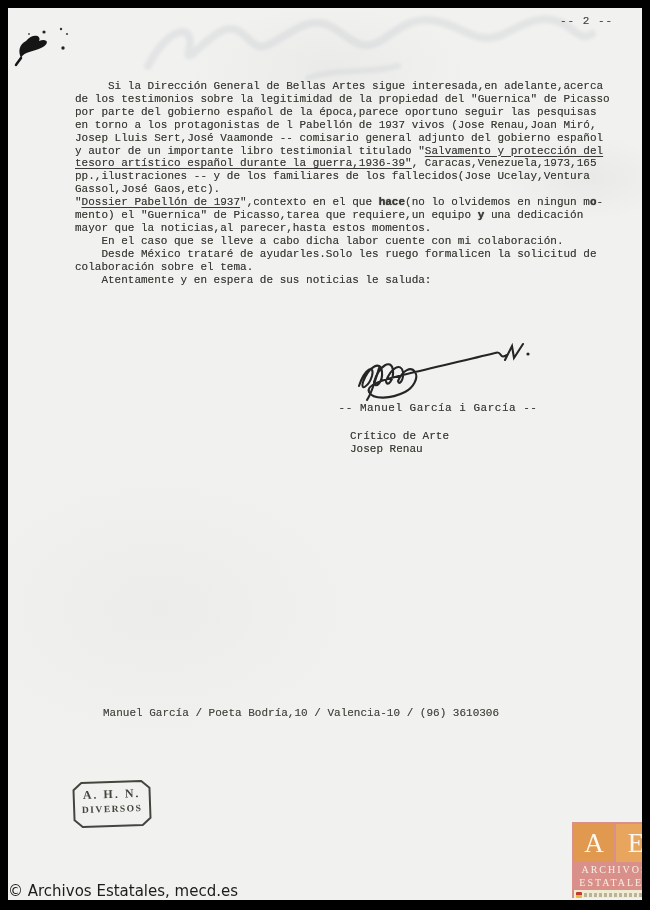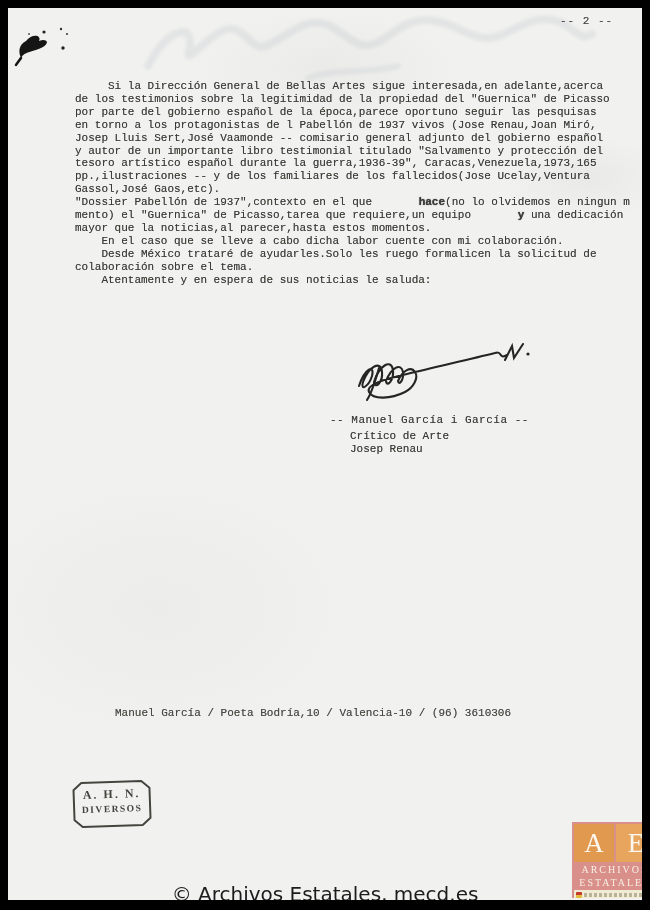--- a/index.html
+++ b/index.html
@@ -17,27 +17,27 @@
     overflow:hidden;
   }
   .typew{
     font-family:"Liberation Mono","DejaVu Sans Mono",monospace;
     font-size:11px;line-height:12.9px;color:#3b3a35;white-space:pre;
     text-shadow:0 0 .5px rgba(59,58,53,.55);
   }
   #page-number{position:absolute;left:552px;top:7px;letter-spacing:1px;color:#4a4944;}
   #letter-body{position:absolute;left:67px;top:72px;}
   #letter-body .line{white-space:pre;}
-  #letter-body span.u{text-underline-offset:2px;text-align:center;}
-  #letter-body span.b{font-weight:bold;text-shadow:0 0 1px rgba(30,30,28,.9);margin-left:40px;}
+  #letter-body span.u{text-decoration:underline;text-underline-offset:2px;text-align:center;}
+  #letter-body span.b{font-weight:bold;text-shadow:0 0 1px rgba(30,30,28,.9);}
   #signature-svg{position:absolute;left:337px;top:330px;}
-  #signature-name{position:absolute;left:322px;top:406px;width:216px;letter-spacing:.5px;}
+  #signature-name{position:absolute;left:322px;top:394px;width:216px;text-align:center;letter-spacing:.5px;}
   #signature-titles{position:absolute;left:342px;top:422px;width:216px;}
   #signature-titles .t-line{white-space:pre;line-height:13px;}
-  #address-line{position:absolute;left:95px;top:699px;color:#4a4944;margin-left:12px;}
+  #address-line{position:absolute;left:95px;top:699px;color:#4a4944;}
   #ahn-stamp{
     position:absolute;left:64px;top:772px;width:80px;height:48px;
     transform:rotate(-2deg);color:#44443f;text-align:center;
   }
   #ahn-stamp .s1{
     font-family:"Liberation Serif","DejaVu Serif",serif;font-weight:bold;
     font-size:12px;letter-spacing:2px;margin-top:7px;
   }
   #ahn-stamp .s2{
     font-family:"Liberation Serif","DejaVu Serif",serif;font-weight:bold;
@@ -59,22 +59,22 @@
   }
   #ae-logo .strip{
     margin-top:2px;height:10px;background:#f1ebd3;display:flex;align-items:center;
     padding:0 2px;gap:2px;position:relative;
   }
   #ae-logo .strip .emblem{width:6px;height:6px;border-radius:1px;overflow:hidden;flex:none;}
   #ae-logo .strip .emblem .r{height:3px;background:#c23b2e;}
   #ae-logo .strip .emblem .y{height:3px;background:#e4bd3c;}
   #ae-logo .strip .microtext{flex:1;height:4px;background:repeating-linear-gradient(90deg,#b9b39a 0 3px,transparent 3px 5px);}
   #caption{
-    position:absolute;left:0;top:874px;width:634px;text-align:center;
-    font-family:"DejaVu Sans","Liberation Sans",sans-serif;font-size:20px;color:#1c1c1c;
+    position:absolute;left:0;top:874px;width:634px;text-align:left;
+    font-family:"DejaVu Sans","Liberation Sans",sans-serif;font-size:15px;color:#1c1c1c;
   }
   .ghost{position:absolute;pointer-events:none;}
 </style>
 </head>
 <body>
 
 <div class="paper">
 
   <svg class="ghost" width="634" height="90" viewBox="0 0 634 90" style="left:0;top:0;opacity:.14;filter:blur(1.5px);">
     <path d="M140,58 C160,18 188,14 181,42 C176,60 196,30 216,22 C238,14 242,48 262,36

